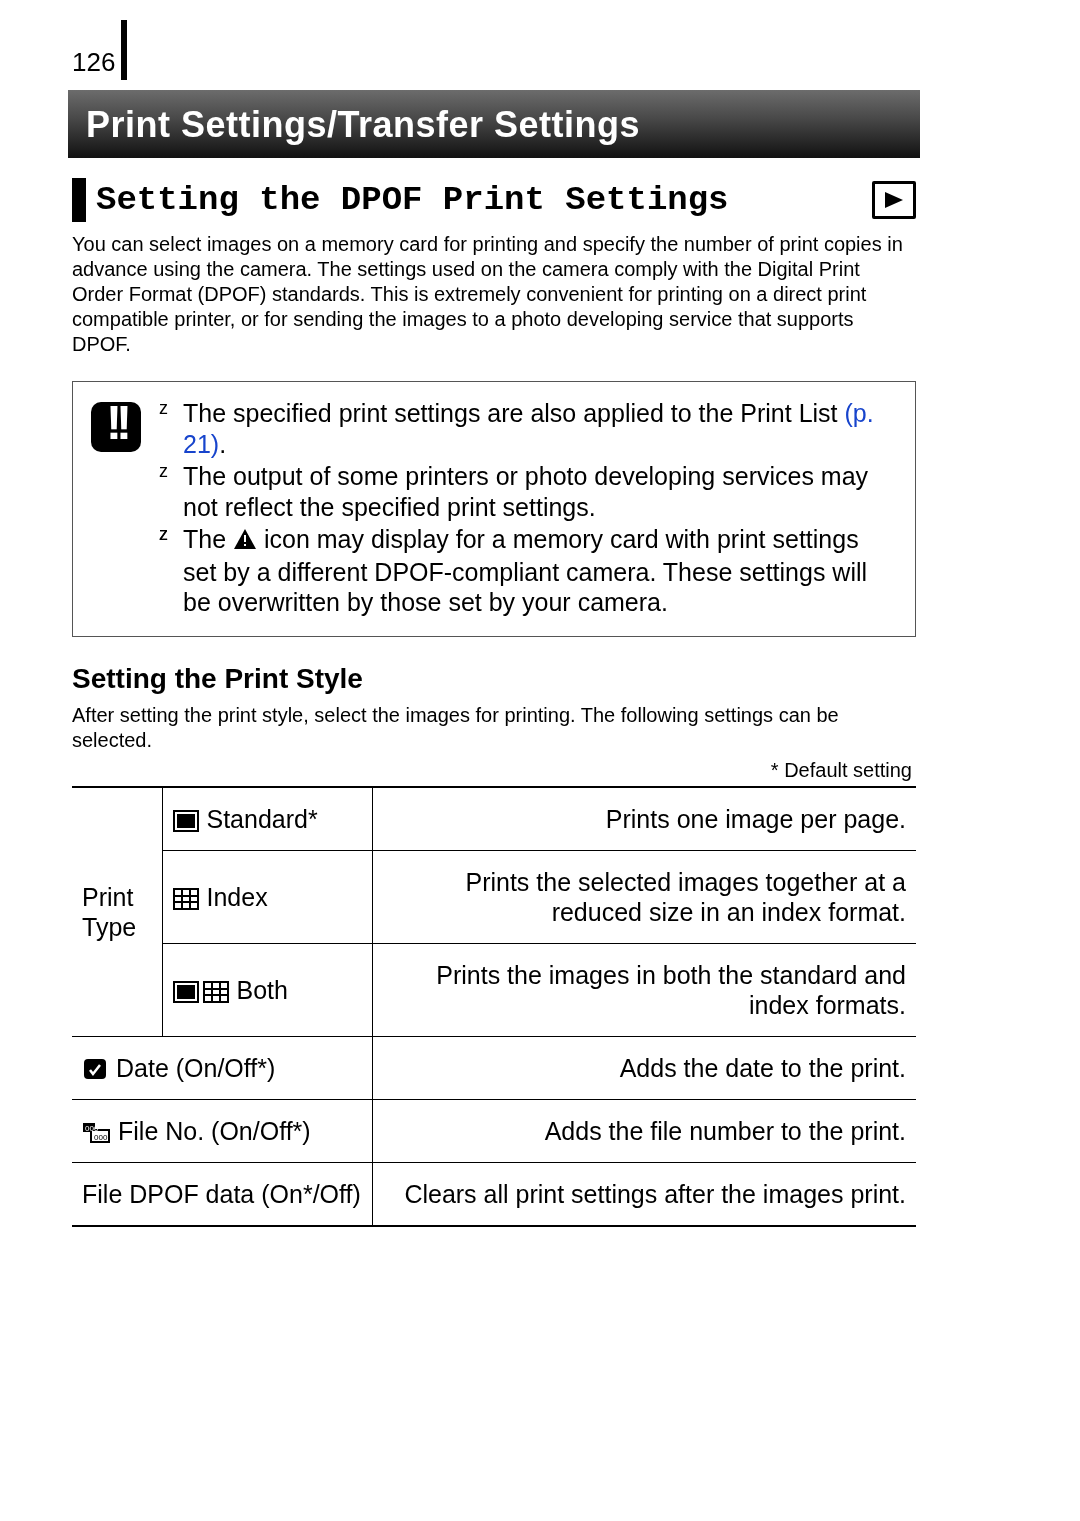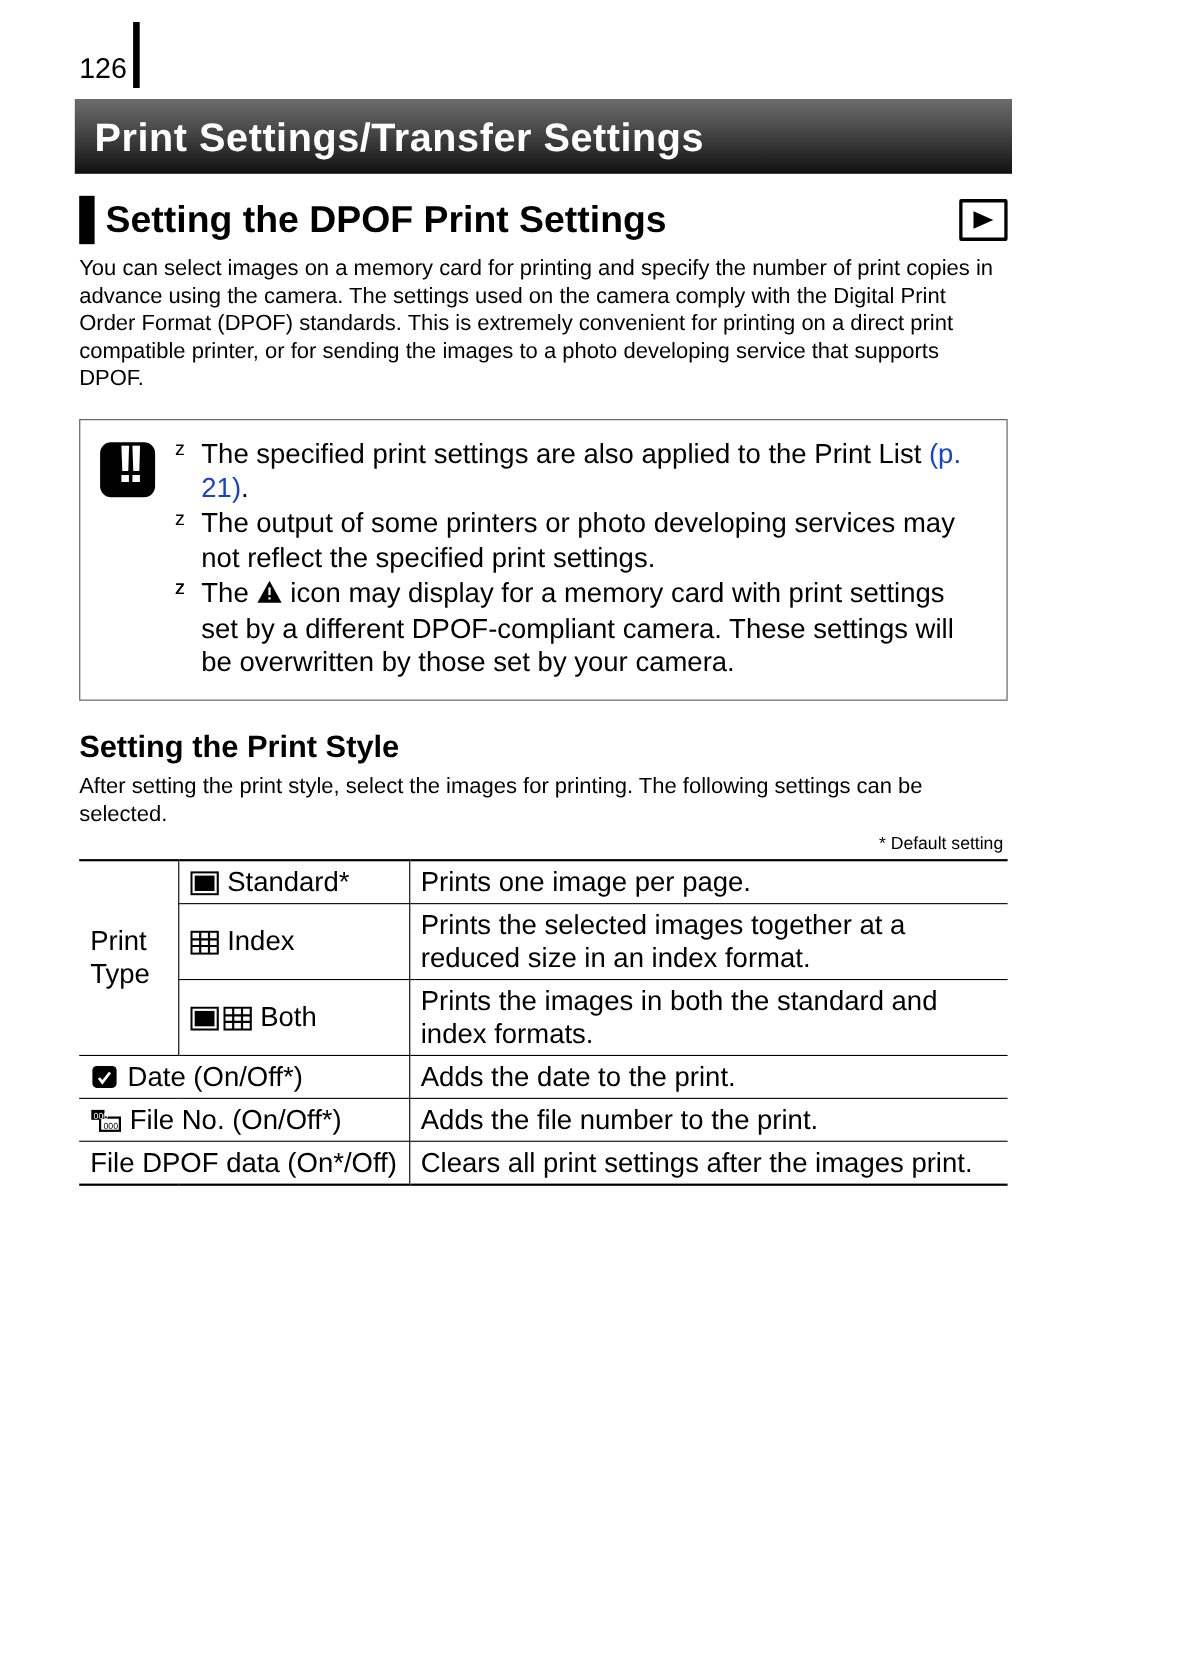--- a/index.html
+++ b/index.html
@@ -39,20 +39,21 @@
     font-size: 36px;
     padding: 14px 18px 12px 18px;
     letter-spacing: 0.5px;
     margin: 0 -4px 20px -4px;
   }
   .h2-row {
     display: flex;
     align-items: center;
     justify-content: space-between;
     margin: 18px 0 10px 0;
+    font-family: Liberation Mono, monospace;
   }
   .h2-left {
     display: flex;
     align-items: center;
     gap: 10px;
   }
   .h2-tab {
     width: 14px;
     height: 44px;
     background: #000;
@@ -122,38 +123,38 @@
     display:inline-block;
     vertical-align: -2px;
   }
   .h3 {
     font-weight: 900;
     font-size: 28px;
     margin: 10px 0 4px 0;
   }
   .footnote {
     text-align: right;
-    font-size: 16px;
+    font-size: 20px;
     margin: 6px 4px 4px 0;
   }
   table.settings {
     border-collapse: collapse;
     width: 100%;
     font-size: 25px;
   }
   table.settings td {
     border: 1px solid #000;
-    padding: 4px 10px;
+    padding: 16px 10px;
     vertical-align: middle;
     line-height:1.2;
   }
   table.settings tr:first-child td { border-top: 2px solid #000; }
   table.settings tr.last td  { border-bottom: 2px solid #000; }
   table.settings td:first-child { border-left: none; }
-  table.settings td:last-child  { border-right: none; }
+  table.settings td:last-child  { border-right: none; text-align: right; }
   .ic {
     display:inline-flex;
     vertical-align: -4px;
     margin-right: 8px;
     text-align: right;
   }
   .ic svg { display:block; }
   .ic-group { display:inline-flex; gap:4px; vertical-align:-4px; margin-right:8px;}
 </style>
 </head>

